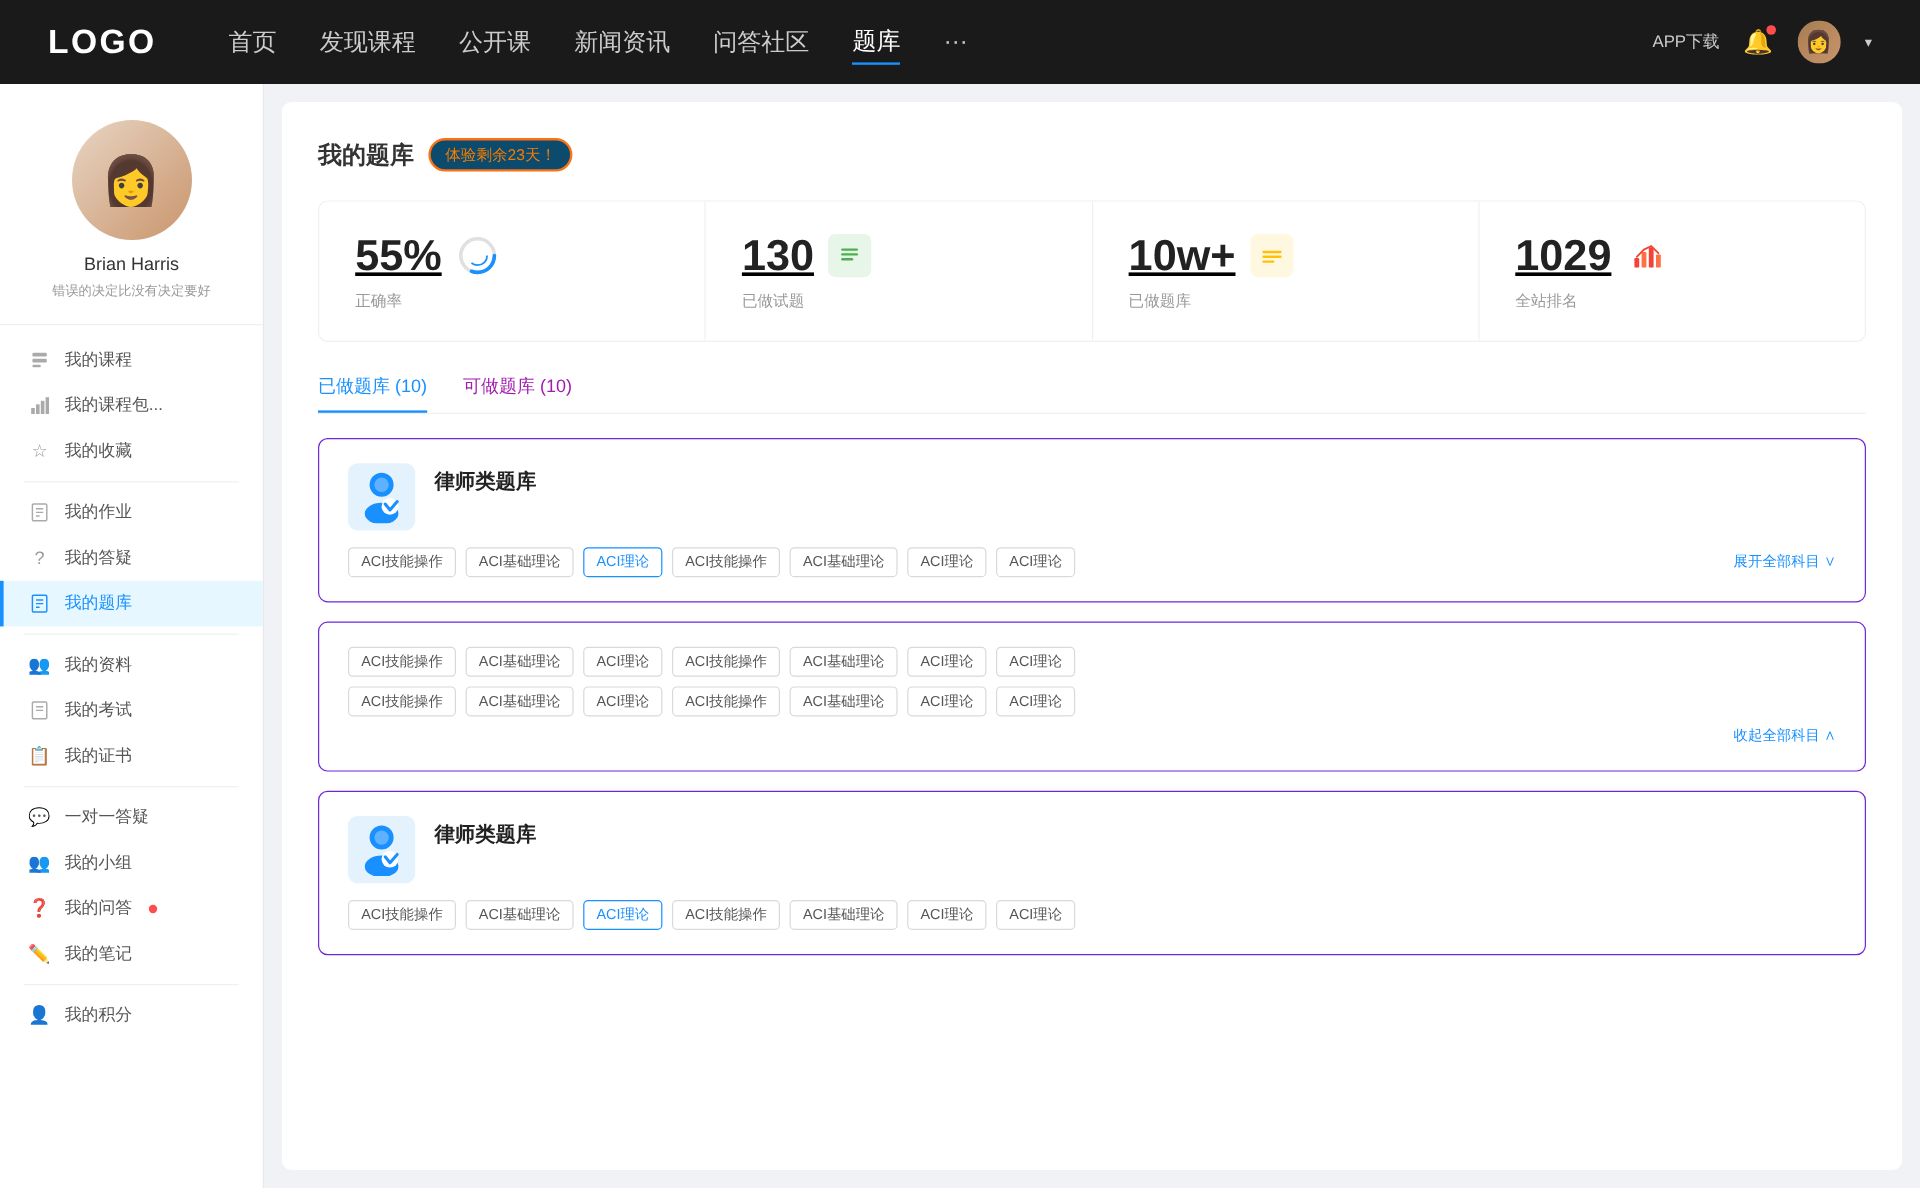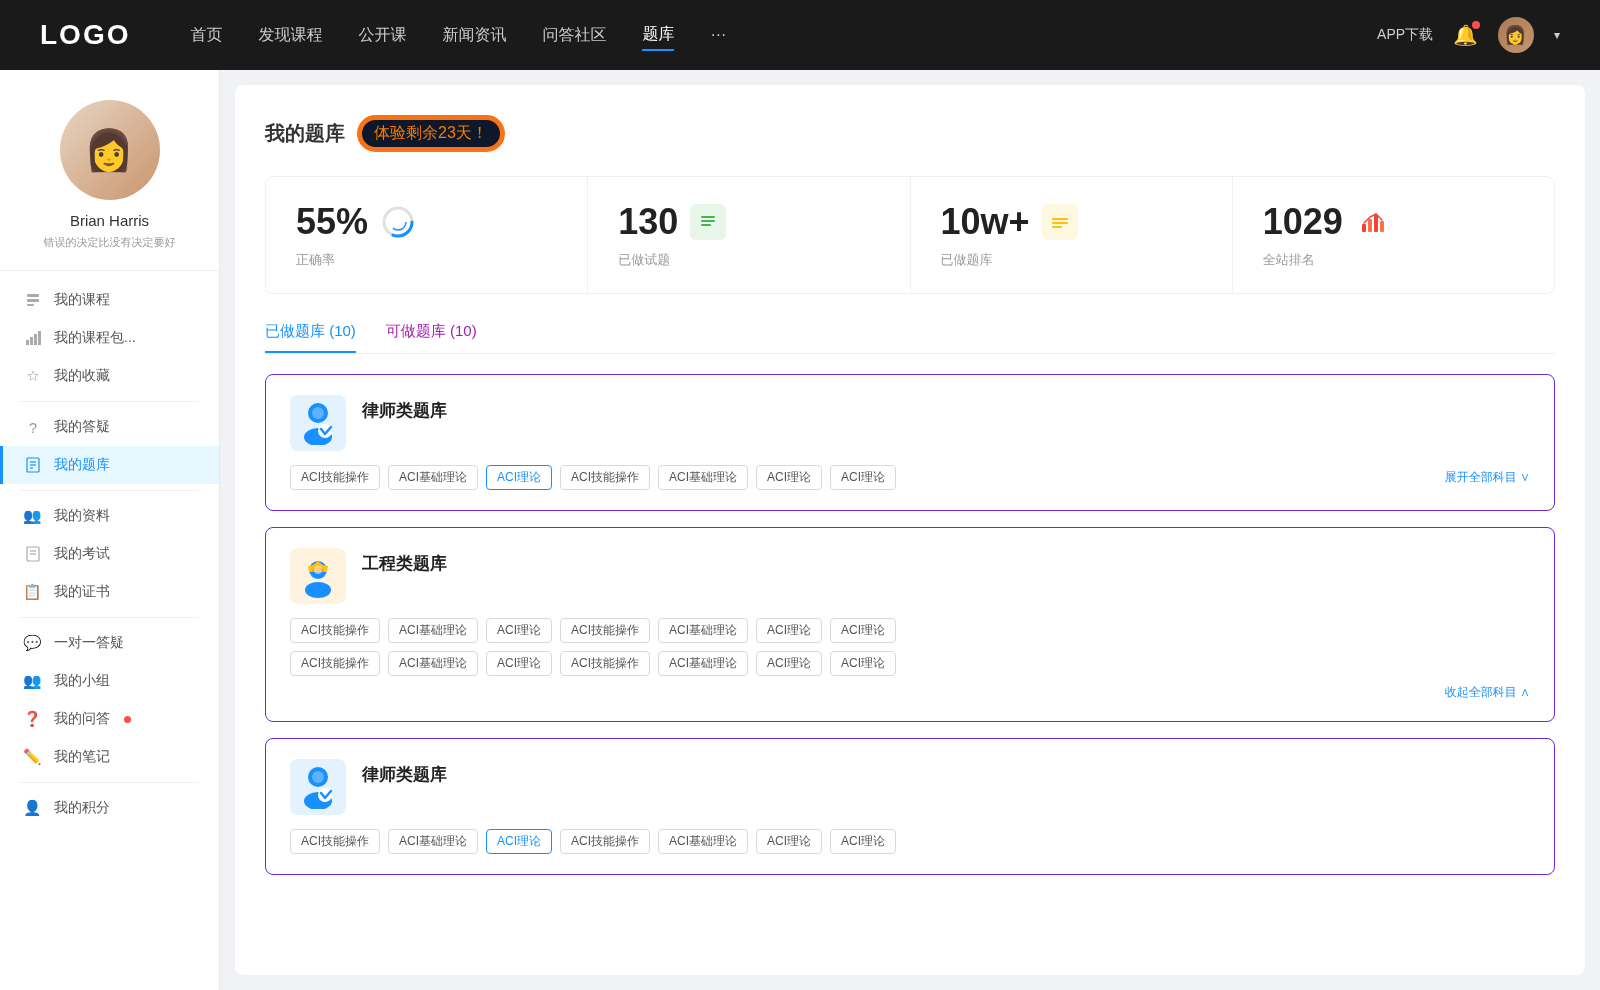--- a/index.html
+++ b/index.html
@@ -24,21 +24,21 @@
       letter-spacing: 2px;
     }
     .nav-links {
       display: flex;
       align-items: center;
       gap: 36px;
       flex: 1;
     }
     .nav-link {
       color: #ccc;
-      font-size: 16px;
+      font-size: 20px;
       cursor: pointer;
       padding: 4px 0;
     }
     .nav-link.active {
       color: white;
       border-bottom: 2px solid #1890ff;
     }
     .nav-right {
       display: flex;
       align-items: center;
@@ -200,26 +200,26 @@
       align-items: center;
       gap: 12px;
       margin-bottom: 24px;
     }
     .page-title {
       font-size: 20px;
       font-weight: 600;
       color: #333;
     }
     .trial-badge {
-      background: #0f172a;
+      background: #0c4a6e;
       color: #f57c00;
-      border: 5px solid #f97316;
+      border: 2px solid #f97316;
       border-radius: 20px;
       padding: 3px 12px;
-      font-size: 16px;
+      font-size: 13px;
     }
 
     
     .stats-row {
       display: flex;
       gap: 0;
       margin-bottom: 28px;
       border: 1px solid #f0f0f0;
       border-radius: 8px;
       overflow: hidden;
@@ -228,20 +228,21 @@
       flex: 1;
       padding: 24px 30px;
       border-right: 1px solid #f0f0f0;
     }
     .stat-item:last-child { border-right: none; }
     .stat-value-row {
       display: flex;
       align-items: center;
       gap: 12px;
       margin-bottom: 8px;
+      text-decoration: underline;
     }
     .stat-value {
       font-size: 36px;
       font-weight: bold;
       color: #222;
     }
     .stat-icon {
       width: 36px;
       height: 36px;
       border-radius: 6px;
@@ -416,20 +417,31 @@
         <span>我的课程包...</span>
       </div>
 
       <div class="sidebar-item">
         <span class="sidebar-icon">☆</span>
         <span>我的收藏</span>
       </div>
 
       <div class="sidebar-divider"></div>
 
+      <div class="sidebar-item">
+        <span class="sidebar-icon">
+          <svg width="16" height="16" viewBox="0 0 16 16" fill="#aaa">
+              <rect x="2" y="1" width="12" height="14" rx="1" stroke="#aaa" stroke-width="1.2" fill="none"></rect>
+              <line x1="5" y1="5" x2="11" y2="5" stroke="#aaa" stroke-width="1.2"></line>
+              <line x1="5" y1="8" x2="11" y2="8" stroke="#aaa" stroke-width="1.2"></line>
+              <line x1="5" y1="11" x2="8" y2="11" stroke="#aaa" stroke-width="1.2"></line>
+            </svg>
+        </span>
+        <span>我的作业</span>
+      </div>
 
       <div class="sidebar-item">
         <span class="sidebar-icon">?</span>
         <span>我的答疑</span>
       </div>
 
       <div class="sidebar-item active">
         <span class="sidebar-icon">
           <svg width="16" height="16" viewBox="0 0 16 16" fill="#1890ff">
               <rect x="2" y="1" width="12" height="14" rx="1" stroke="#1890ff" stroke-width="1.2" fill="none"></rect>
@@ -587,32 +599,20 @@
         <span class="tag active-tag">ACI理论</span>
         <span class="tag">ACI技能操作</span>
         <span class="tag">ACI基础理论</span>
         <span class="tag">ACI理论</span>
         <span class="tag">ACI理论</span>
         <span class="expand-link">展开全部科目 ∨</span>
       </div>
     </div>
 
     <div class="qbank-item">
-      <div class="qbank-header">
-        <div class="qbank-avatar" style="background:#fff3e0;">
-          <svg width="40" height="44" viewBox="0 0 40 44">
-            <circle cx="20" cy="16" r="9" fill="#1890ff"></circle>
-            <ellipse cx="20" cy="36" rx="13" ry="8" fill="#1890ff"></ellipse>
-            <path d="M11 18 L10 12 L15 11 L20 7 L25 11 L30 12 L29 18 Z" fill="#ffc107"></path>
-            <path d="M14 18 L15 15 L20 12 L25 15 L26 18 Z" fill="#ff9800"></path>
-            <circle cx="20" cy="16" r="4" fill="white" opacity="0.5"></circle>
-          </svg>
-        </div>
-        <div class="qbank-title">工程类题库</div>
-      </div>
       <div class="tags-row" style="margin-bottom:8px;">
         <span class="tag">ACI技能操作</span>
         <span class="tag">ACI基础理论</span>
         <span class="tag">ACI理论</span>
         <span class="tag">ACI技能操作</span>
         <span class="tag">ACI基础理论</span>
         <span class="tag">ACI理论</span>
         <span class="tag">ACI理论</span>
       </div>
       <div class="tags-row">

